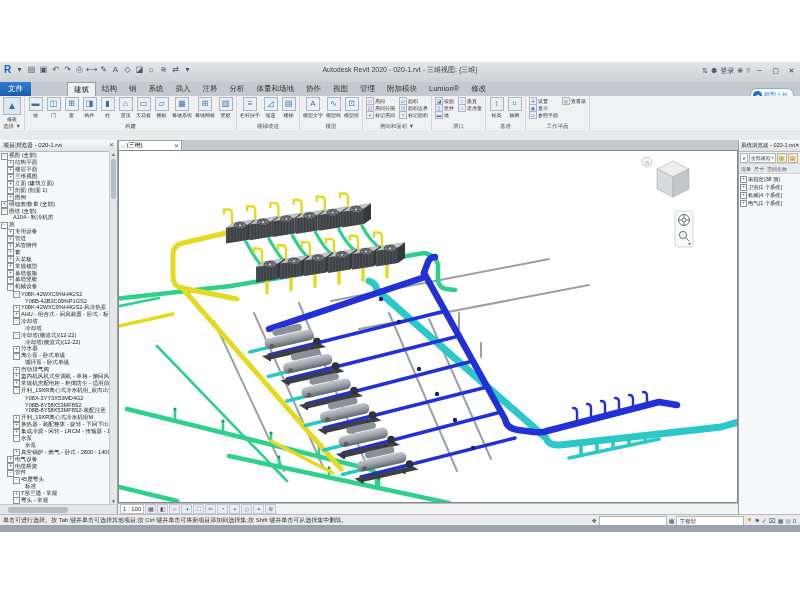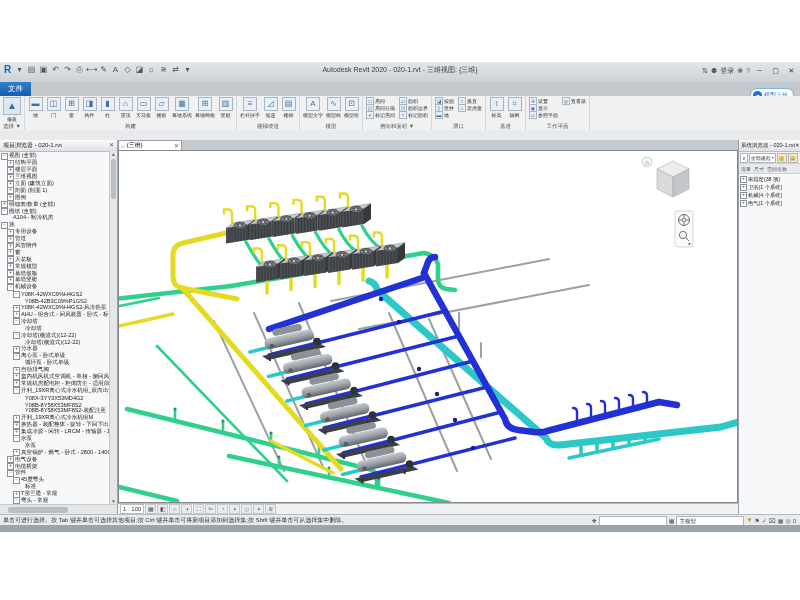--- a/index.html
+++ b/index.html
@@ -120,20 +120,36 @@
       <span class="tr-ic">❋</span>
       <span class="tr-ic">?</span>
       <span class="winbtn">─</span>
       <span class="winbtn">▢</span>
       <span class="winbtn">✕</span>
     </div>
   </div>
 
   <div id="tabrow">
     <span class="ftab">文件</span>
+    <span id="tabs" style="display:flex;">
+          <span class="rtab active">建筑</span>
+          <span class="rtab">结构</span>
+          <span class="rtab">钢</span>
+          <span class="rtab">系统</span>
+          <span class="rtab">插入</span>
+          <span class="rtab">注释</span>
+          <span class="rtab">分析</span>
+          <span class="rtab">体量和场地</span>
+          <span class="rtab">协作</span>
+          <span class="rtab">视图</span>
+          <span class="rtab">管理</span>
+          <span class="rtab">附加模块</span>
+          <span class="rtab">Lumion®</span>
+          <span class="rtab">修改</span>
+        </span>
   </div>
   <div id="upload-pill">
     <span class="cloud">☁</span>
     <span class="ulbl">模型上传</span>
   </div>
 
   <div id="ribbon">
         <div class="rpanel">
           <div class="rbtns">
             <div class="rbtn big">

